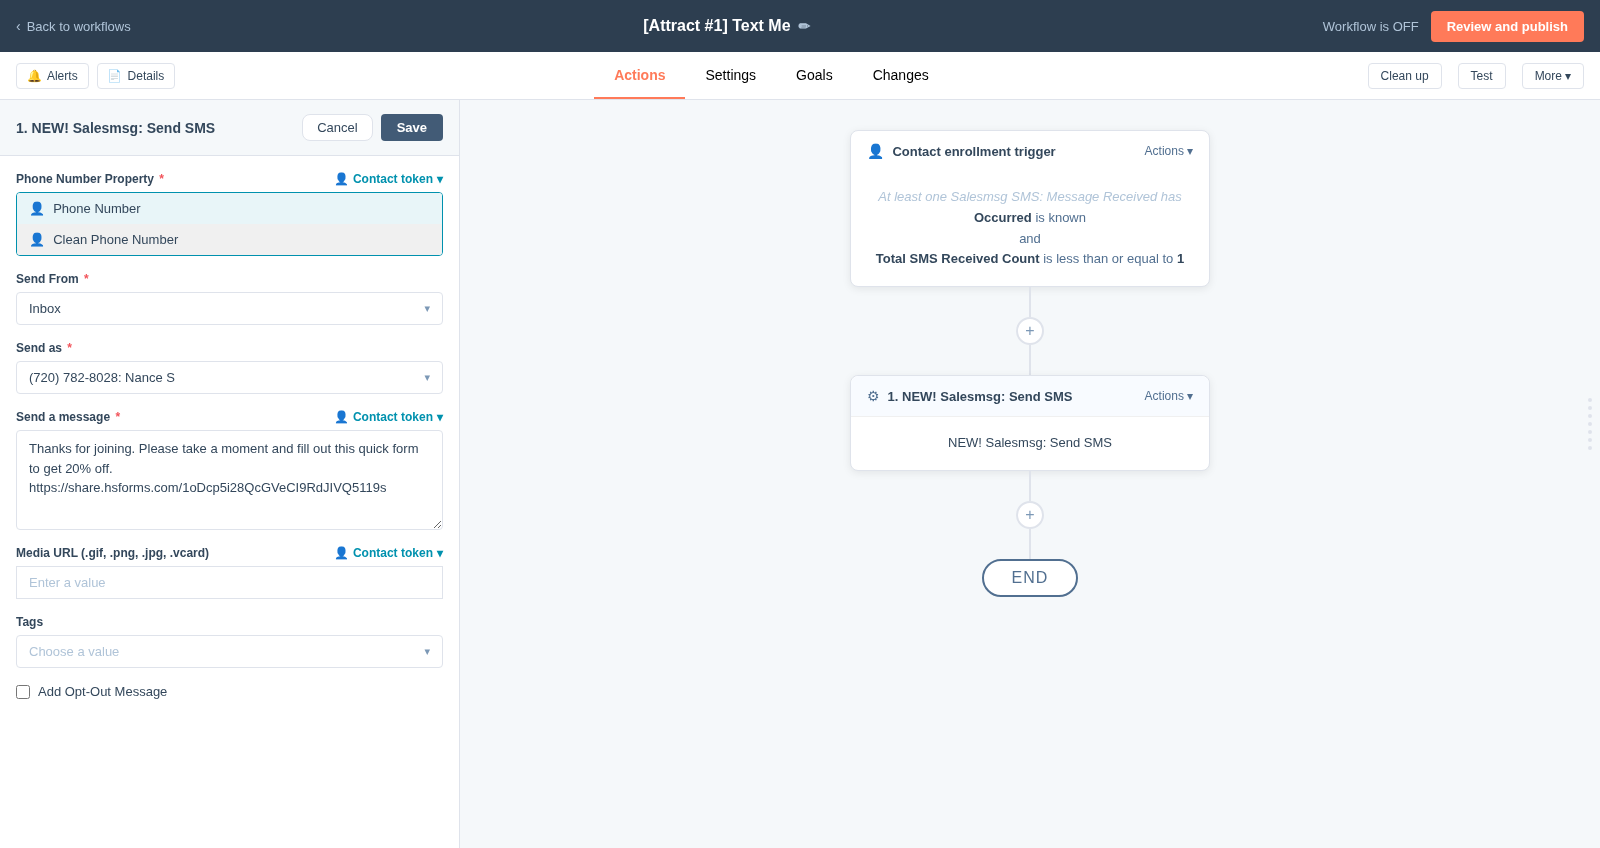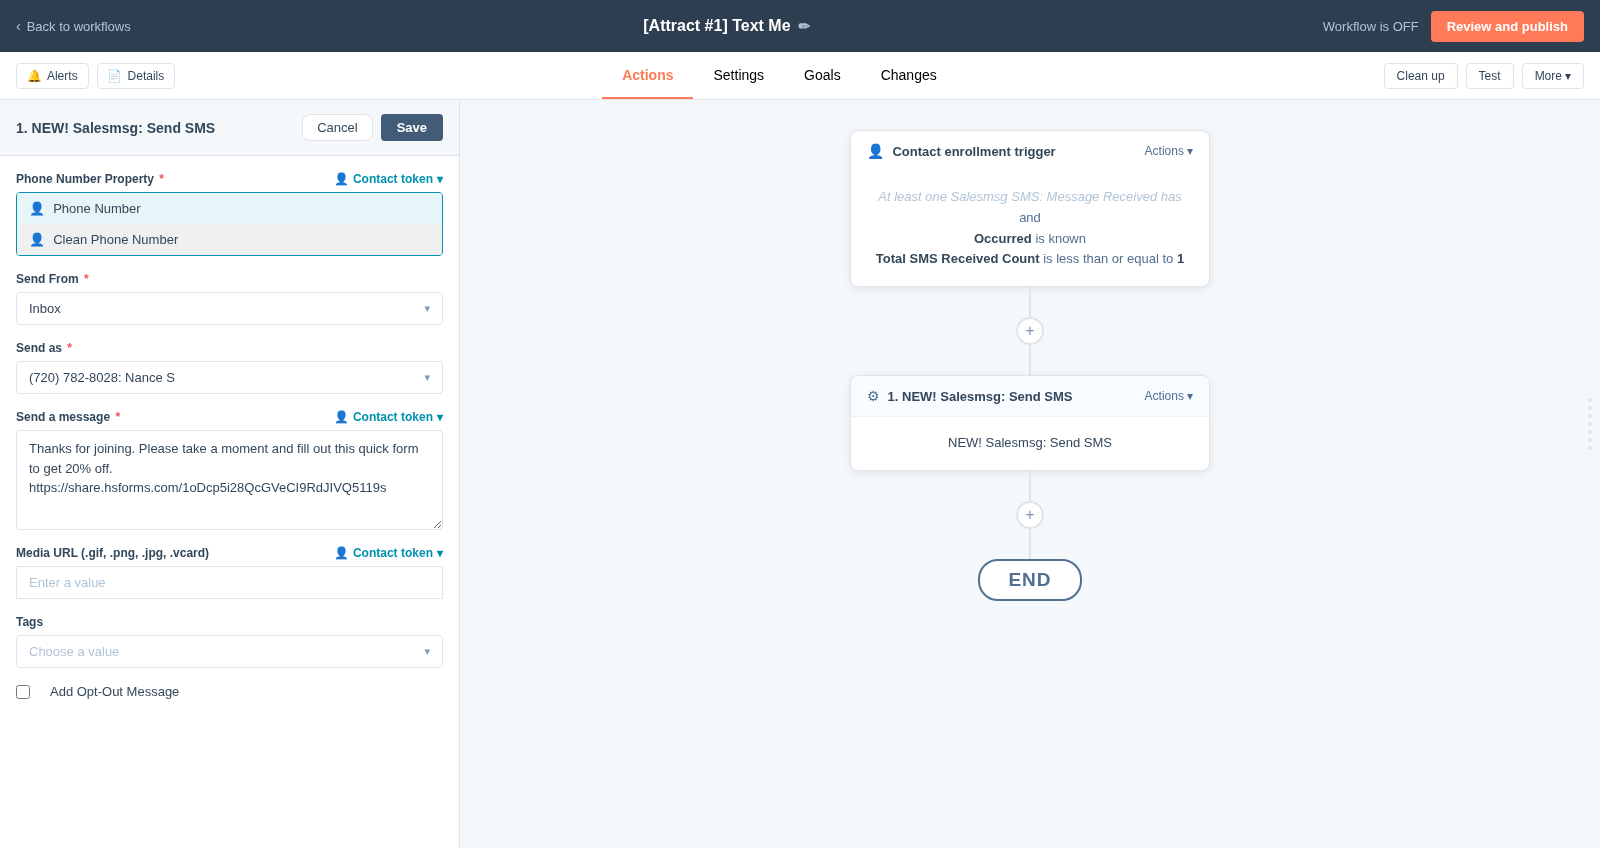--- a/index.html
+++ b/index.html
@@ -68,21 +68,21 @@
       color: #000000;
       cursor: pointer;
       border-bottom: 2px solid transparent;
       position: relative;
     }
     .tab.active {
       color: #ff7a59;
       border-bottom: 2px solid #ff7a59;
       font-weight: 600;
     }
-    .toolbar-right { display: flex; align-items: center; gap: 8px; }
+    .toolbar-right { display: flex; align-items: center; gap: 16px; }
     .action-btn {
       background: #fff;
       border: 1px solid #dfe3eb;
       border-radius: 4px;
       padding: 5px 12px;
       font-size: 12px;
       color: #33475b;
       cursor: pointer;
     }
     .more-btn { display: flex; align-items: center; gap: 3px; }
@@ -205,21 +205,21 @@
       border: 1px solid #dfe3eb;
       border-radius: 0;
       padding: 8px 12px;
       font-size: 13px;
       color: #33475b;
       width: 100%;
       font-family: inherit;
     }
     .input-field::placeholder { color: #b0c4d8; }
 
-    .checkbox-row { display: flex; align-items: center; gap: 20px; }
+    .checkbox-row { display: flex; align-items: center; gap: 8px; }
     .checkbox-input { width: 14px; height: 14px; cursor: pointer; }
 
     
     .right-canvas {
       flex: 1;
       background: #f5f8fa;
       overflow: auto;
       position: relative;
       display: flex;
       justify-content: center;
@@ -303,22 +303,22 @@
       display: flex;
       flex-direction: column;
       align-items: center;
     }
 
     .end-node {
       background: #fff;
       border: 2px solid #516f90;
       border-radius: 20px;
       padding: 8px 28px;
-      font-size: 19px;
-      font-weight: 700;
+      font-size: 16px;
+      font-weight: 400;
       color: #516f90;
       letter-spacing: 1px;
       text-align: right;
     }
 
     
     .right-dots {
       position: fixed;
       right: 8px;
       top: 50%;
@@ -502,22 +502,22 @@
             <span class="node-icon">👤</span>
             <span class="node-title">Contact enrollment trigger</span>
           </div>
           <span class="node-actions-link">
             <span>Actions</span>
             <span>▾</span>
           </span>
         </div>
         <div class="node-body trigger-condition">
           <div style="color:#b0c4d8; font-style:italic;">At least one Salesmsg SMS: Message Received has</div>
+          <div><strong>Occurred</strong> is known</div>
           <div>and</div>
-          <div><strong>Occurred</strong> is known</div>
           <div><strong>Total SMS Received Count</strong> is less than or equal to <strong>1</strong></div>
         </div>
       </div>
 
       <div class="connector-group">
         <div class="connector"></div>
         <div class="add-btn-circle">+</div>
         <div class="connector"></div>
       </div>
 

